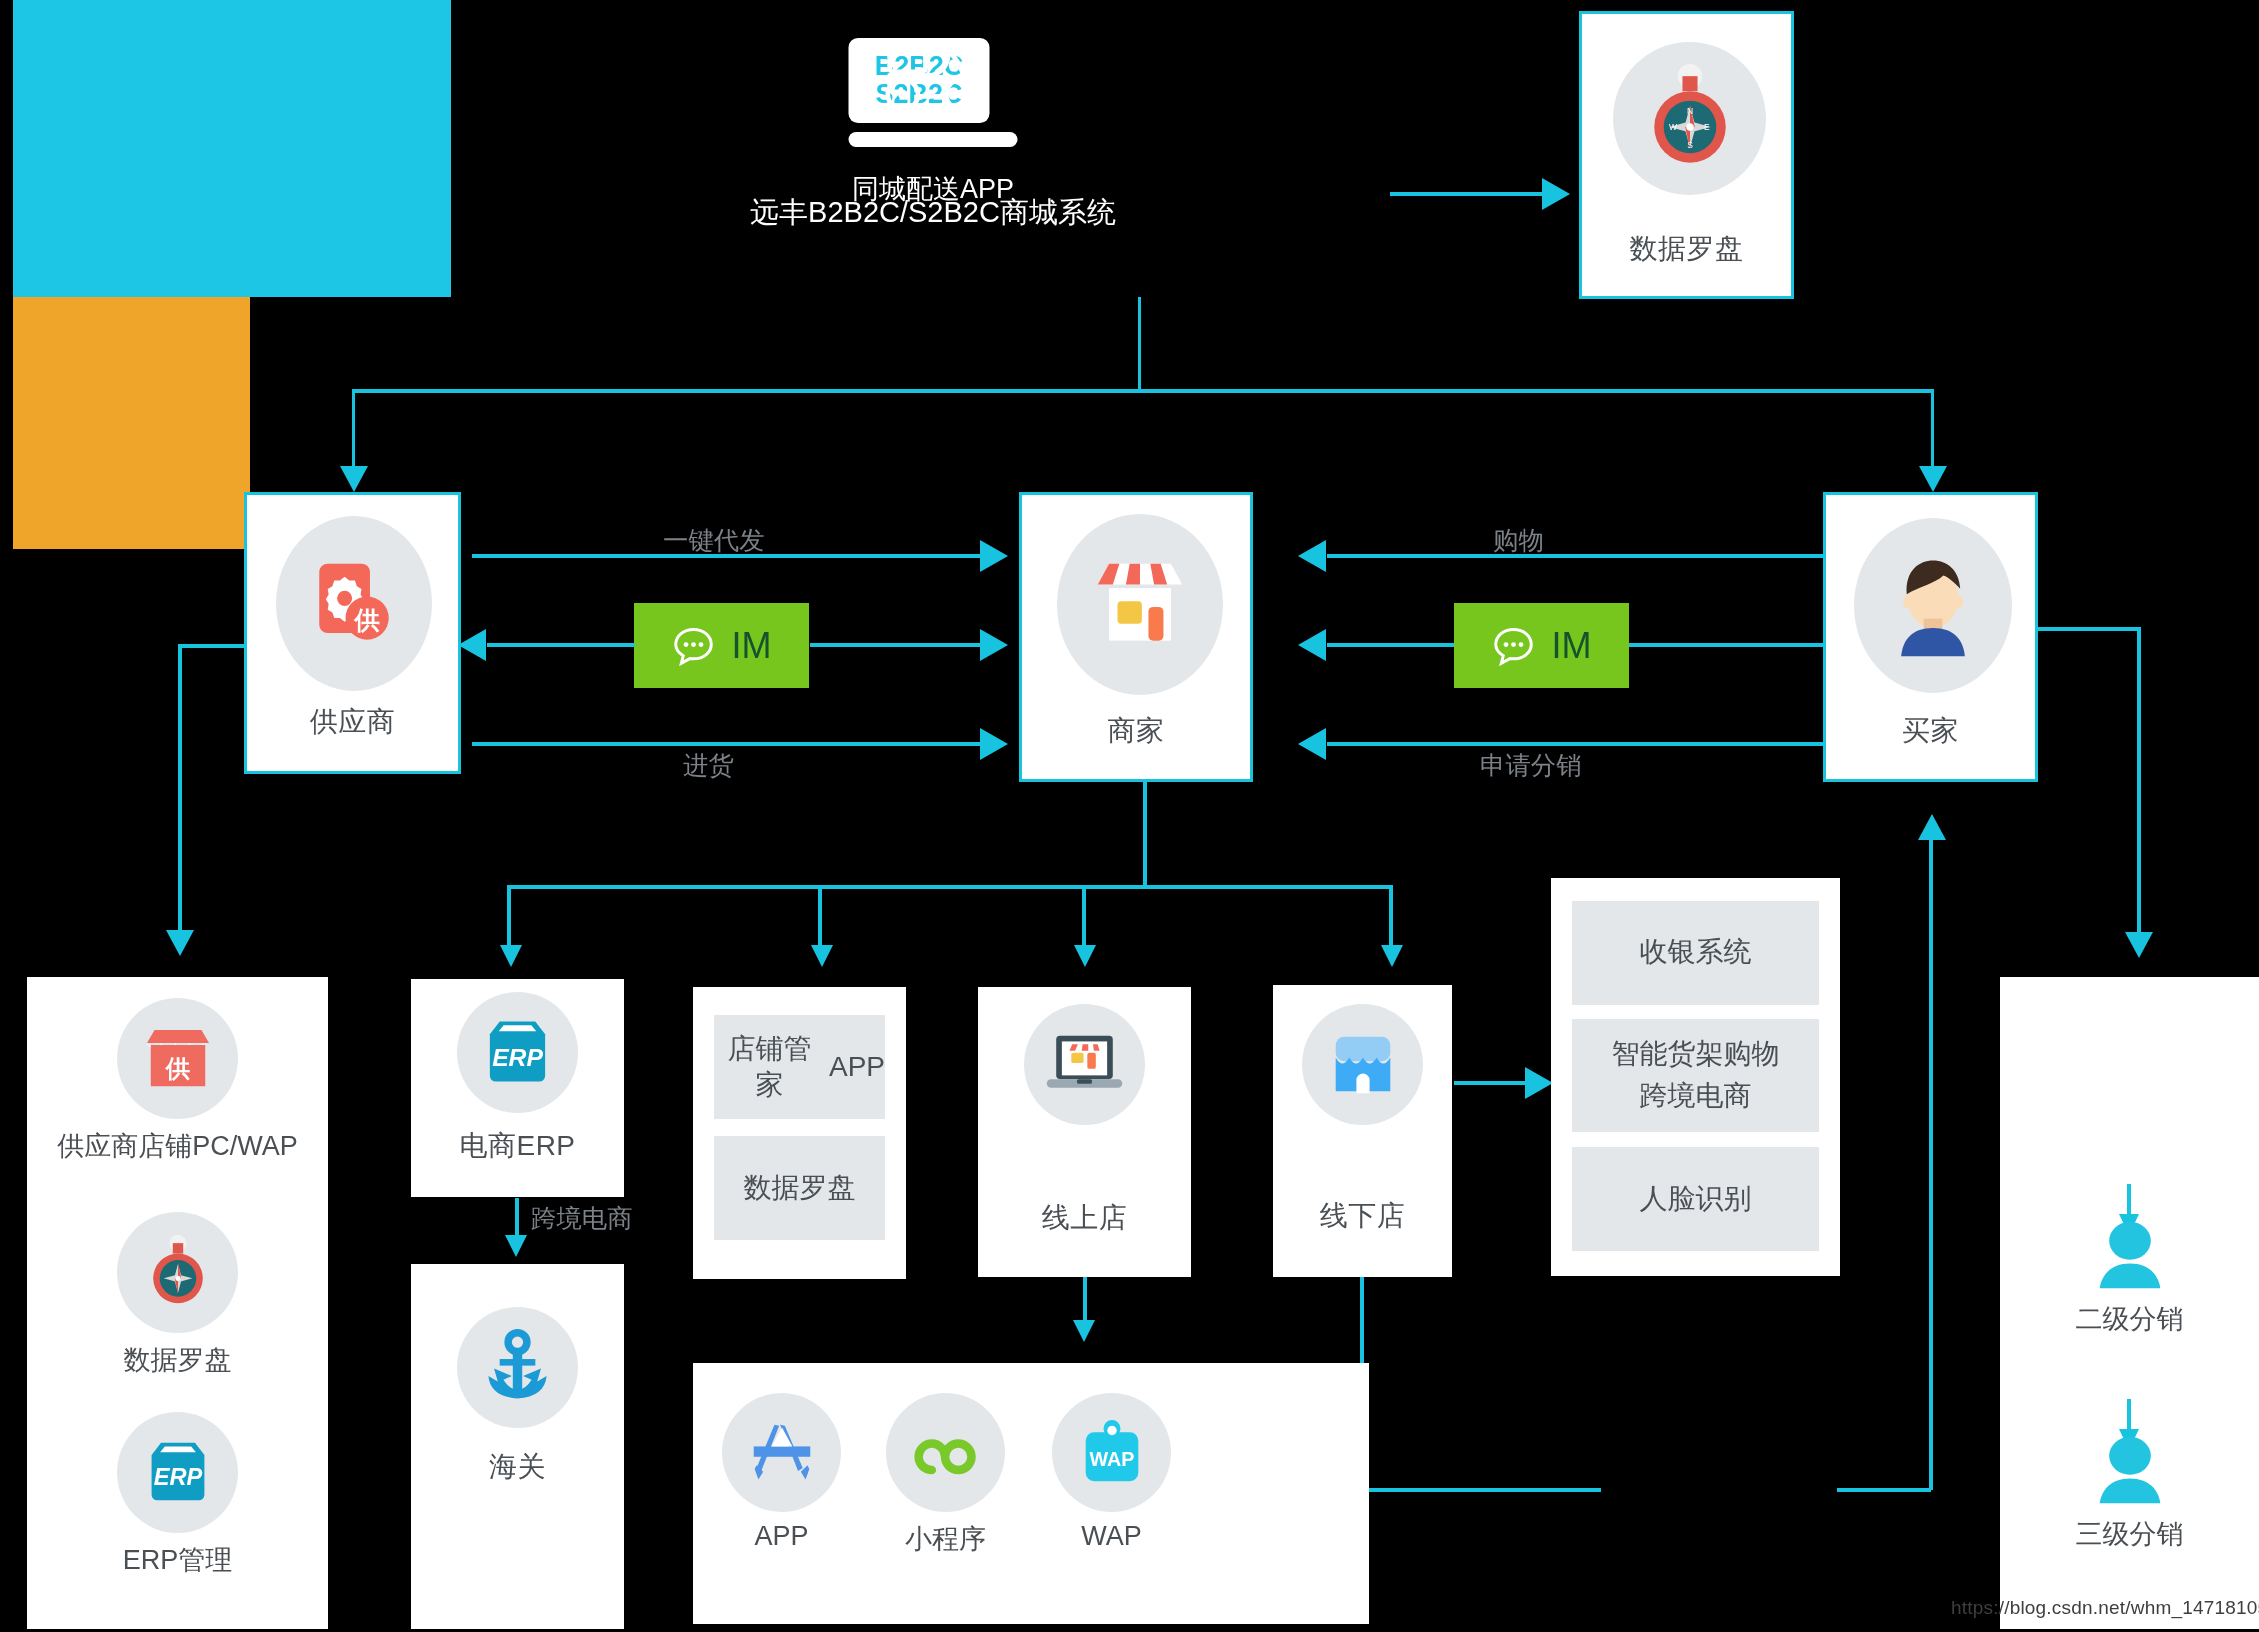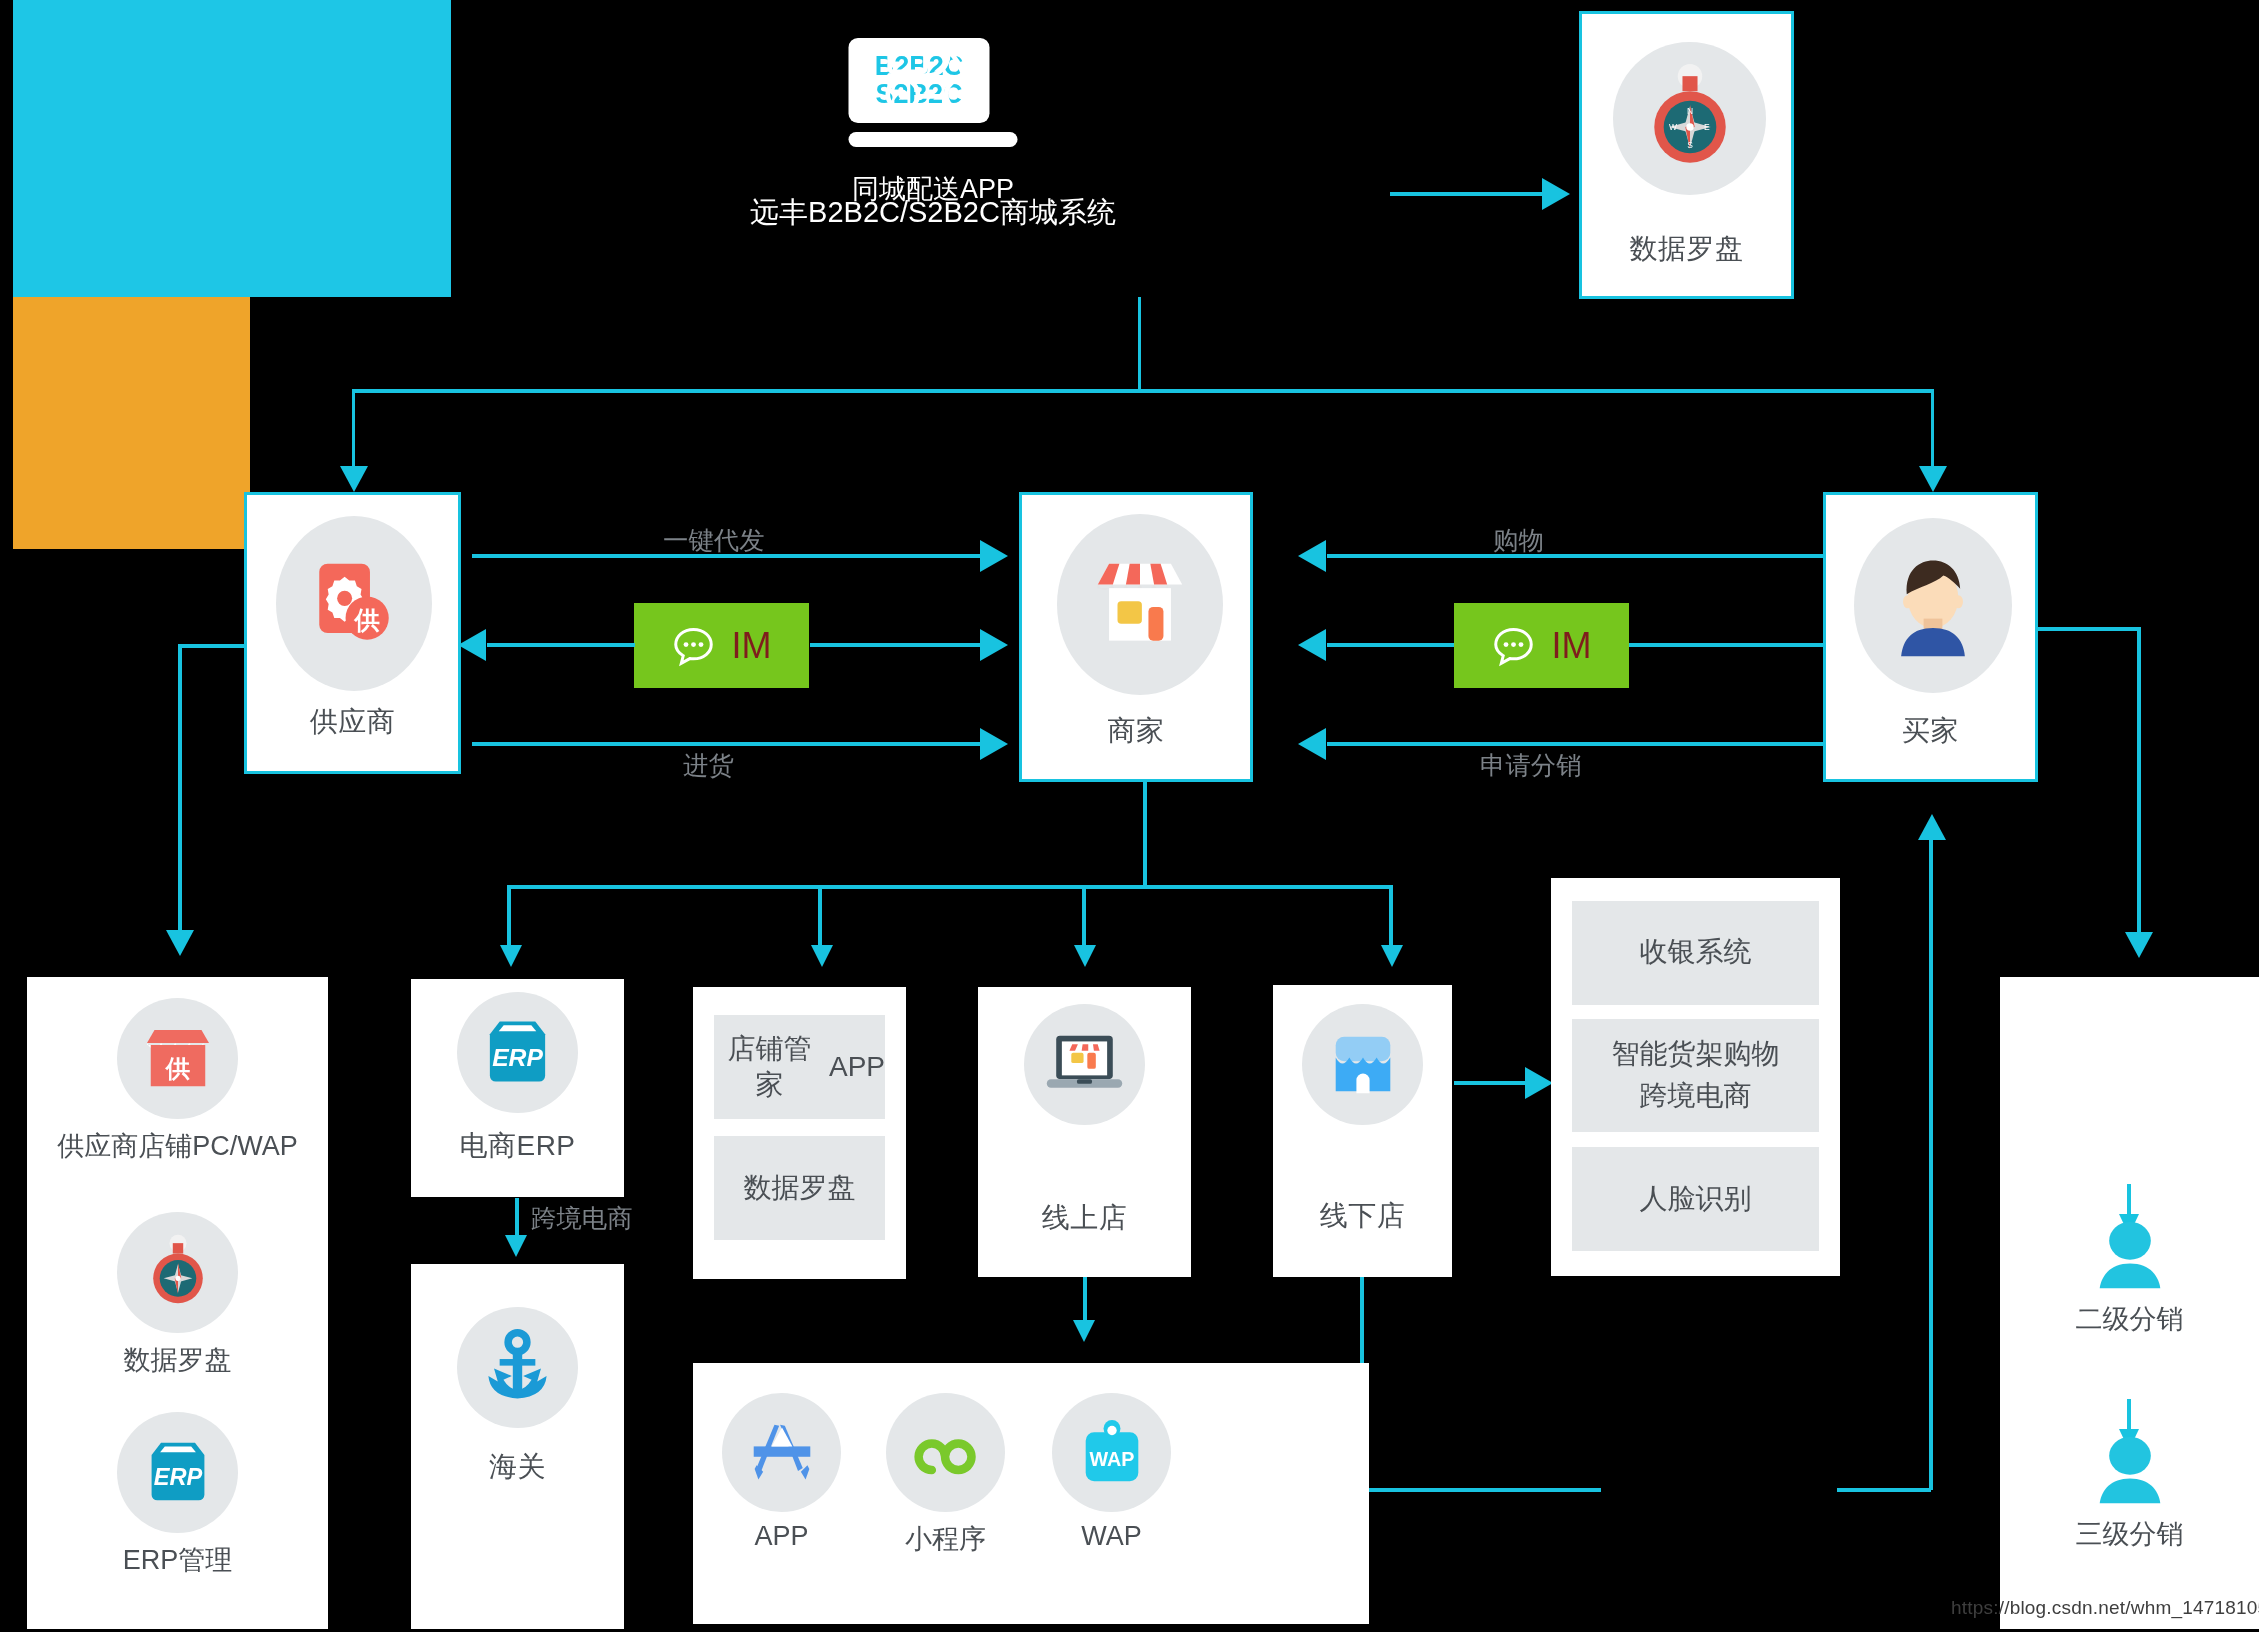--- a/index.html
+++ b/index.html
@@ -34,21 +34,21 @@
   
   #hero{left:909px;top:0;width:438px;height:297px;background:#1ec6e6;}
   #hero .laptop{position:absolute;left:50%;transform:translateX(-50%);top:38px;}
   #hero .screen{width:141px;height:85px;background:#fff;border-radius:9.4px;
       display:flex;flex-direction:column;align-items:center;justify-content:center;}
   #hero .screen span{color:#1ec6e6;font-weight:bold;font-size:27px;line-height:1.03;}
   #hero .base{width:169px;height:15px;background:#fff;border-radius:7.5px;margin:8.5px auto 0;}
   #hero .htitle{position:absolute;left:0;right:0;top:193px;text-align:center;color:#fff;font-size:29px;}
 
   .imbox{position:absolute;background:#76c61d;display:flex;align-items:center;justify-content:center;gap:17px;}
-  .imbox .imtxt{color:#7f1d1d;font-size:36px;}
+  .imbox .imtxt{color:#14532d;font-size:36px;}
 
   .greyrow{position:absolute;left:21px;right:21px;background:#e4e7e9;
         display:flex;align-items:center;justify-content:center;text-align:center;
         color:#4a4f54;font-size:28px;line-height:1.3;}
 
   #orange{left:1587px;top:1363px;width:237px;height:252px;background:#efa42a;}
   #orange .otitle{position:absolute;left:0;right:0;top:171px;text-align:center;color:#fff;font-size:27px;}
 
   .miniwrap{position:absolute;display:flex;flex-direction:column;align-items:center;}
   .mini-lbl{margin-top:9.4px;color:#4a4f54;font-size:27px;}

